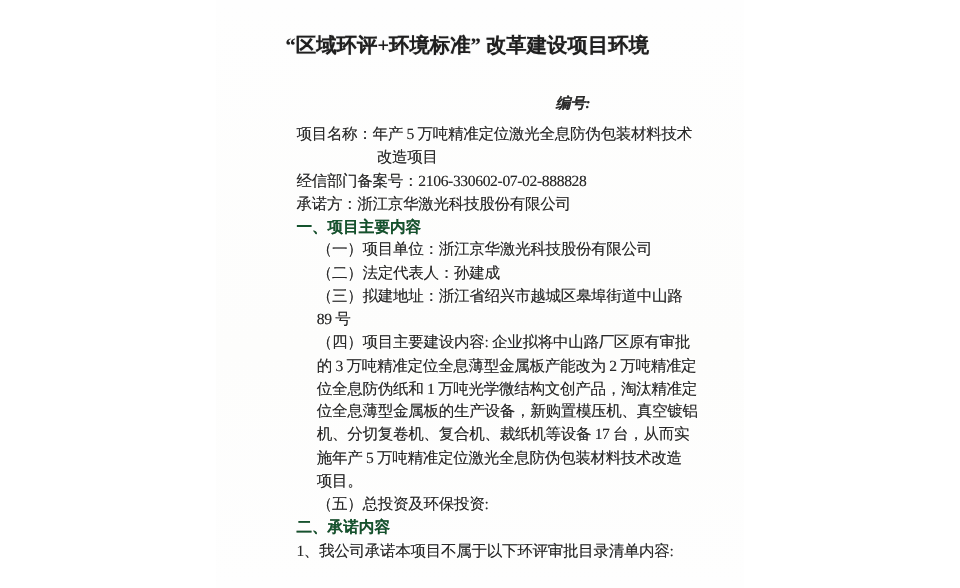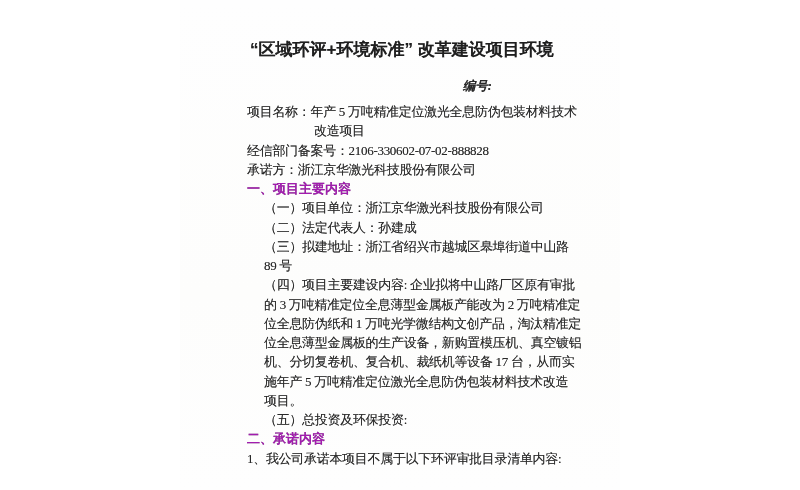--- a/index.html
+++ b/index.html
@@ -31,22 +31,22 @@
     left: 244px;
     top: 0;
     width: 306px;
     height: 490px;
   }
   .doc-title {
     position: absolute;
     top: 23px;
     left: -10px;
     right: -10px;
-    margin: 16px;
-    font-family: Liberation Sans, sans-serif;
+    margin: 4px;
+    font-family: Liberation Serif, serif;
     font-size: 17px;
     font-weight: bold;
     line-height: 22px;
     color: #1f1f1f;
     text-shadow: 0 0 0.6px rgba(40,40,40,0.55);
   }
   .doc-title .tl { display: block; white-space: nowrap; }
   .serial-row {
     position: absolute;
     top: 78px;
@@ -75,21 +75,21 @@
     color: #292929;
     text-shadow: 0 0 0.55px rgba(55,55,55,0.55);
   }
   .l.hang { padding-left: 67px; }
   .l.ind  { padding-left: 17px; }
   .l.ind2 { padding-left: 25px; }
   .l.hd {
     font-family: "Liberation Sans", "DejaVu Sans", sans-serif;
     font-weight: bold;
     letter-spacing: 0;
-    color: #a21caf;
+    color: #14532d;
   }
 </style>
 </head>
 <body>
 
 <div class="canvas">
   <div class="scan-page"></div>
 
   <div class="doc">
 

